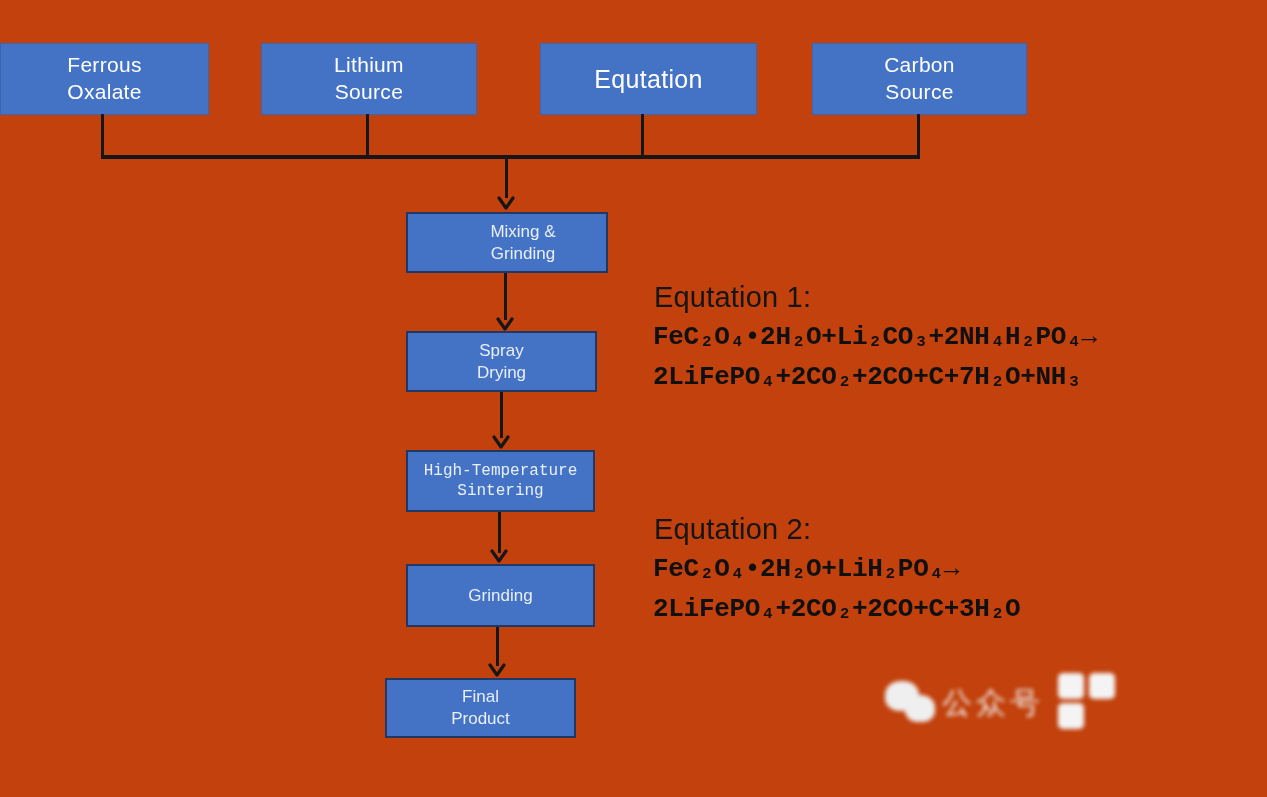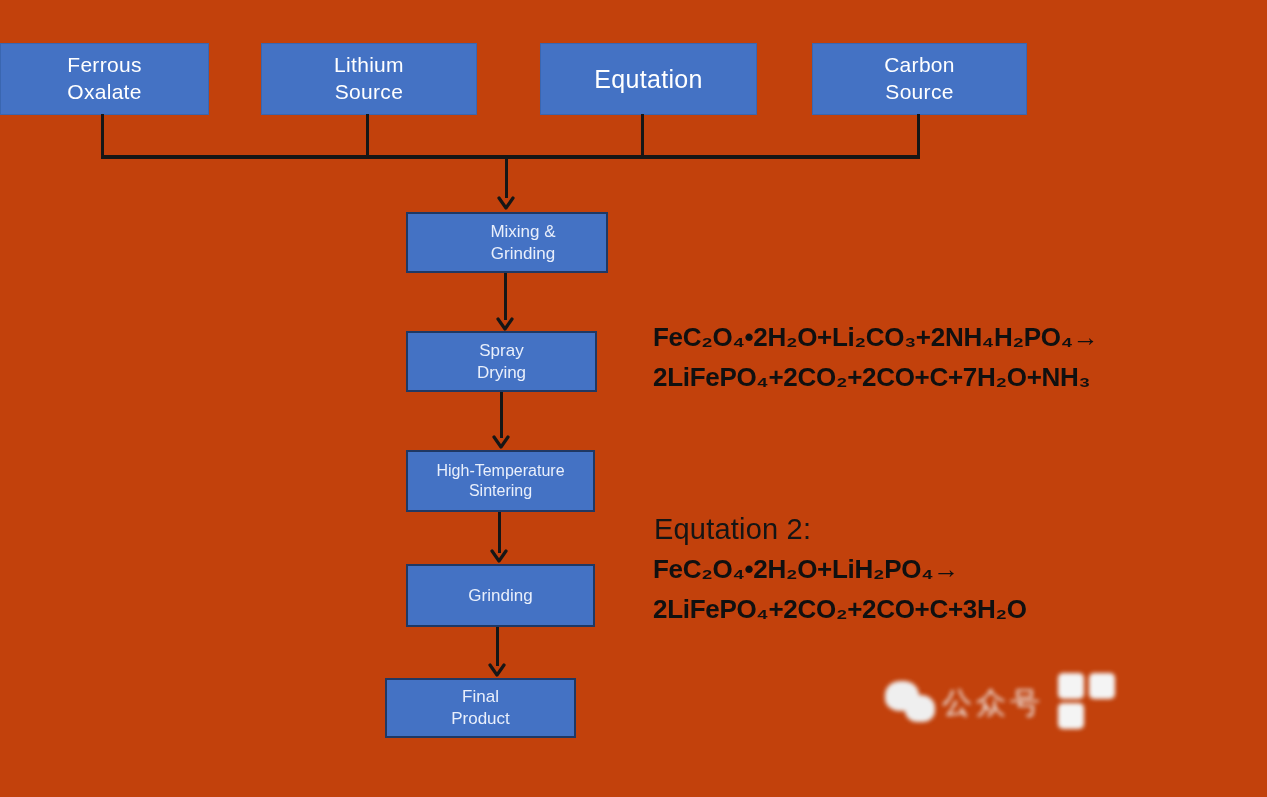--- a/index.html
+++ b/index.html
@@ -24,37 +24,37 @@
     border:1px solid #3A66B0;
     font-size:21px;
     letter-spacing:0.3px;
   }
   .src.big{font-size:25px;}
   .step{
     border:2px solid #1F3864;
     font-size:17px;
     color:#E9EFFB;
   }
-  .step.small{font-size:16px;}
+  .step.small{font-size:16px;font-family:Liberation Mono, monospace;}
   
   .vline,.hline{position:absolute;background:#161616;}
   .vline{width:3px;}
   .hline{height:4px;}
   .chev{position:absolute;}
   
   .eq-heading{
     position:absolute;
     font-size:29px;
     color:#151515;
     letter-spacing:0.2px;
     white-space:nowrap;
   }
   .eq-line{
     position:absolute;
-    font-family:Liberation Sans, sans-serif;
+    font-family:Liberation Mono, monospace;
     font-weight:700;
     font-size:26px;
     color:#101010;
     letter-spacing:-0.3px;
     white-space:nowrap;
   }
   
   .watermark{
     position:absolute;left:885px;top:668px;width:250px;height:70px;
     display:flex;align-items:center;gap:14px;
@@ -140,20 +140,21 @@
   <div class="vline" style="left:496px;top:627px;height:39px;"></div>
   <svg class="chev" style="left:488px;top:663px;" width="18" height="14" viewBox="0 0 18 14">
     <path d="M2 2 L9 12 L16 2" fill="none" stroke="#161616" stroke-width="3.2" stroke-linecap="round" stroke-linejoin="round"></path>
   </svg>
 
   <div class="node step" style="left:385px;top:678px;width:191px;height:60px;">
     <span class="lbl">Final
 Product</span>
   </div>
 
+  <div class="eq-heading" style="left:654px;top:281px;">Equtation 1:</div>
   <div class="eq-line" style="left:653px;top:322px;">FeC₂O₄•2H₂O+Li₂CO₃+2NH₄H₂PO₄→</div>
   <div class="eq-line" style="left:653px;top:362px;">2LiFePO₄+2CO₂+2CO+C+7H₂O+NH₃</div>
 
   <div class="eq-heading" style="left:654px;top:513px;">Equtation 2:</div>
   <div class="eq-line" style="left:653px;top:554px;">FeC₂O₄•2H₂O+LiH₂PO₄→</div>
   <div class="eq-line" style="left:653px;top:594px;">2LiFePO₄+2CO₂+2CO+C+3H₂O</div>
 
   <div class="watermark">
     <span class="wm-icon">
       <span class="wm-bubble wm-b1"></span>

